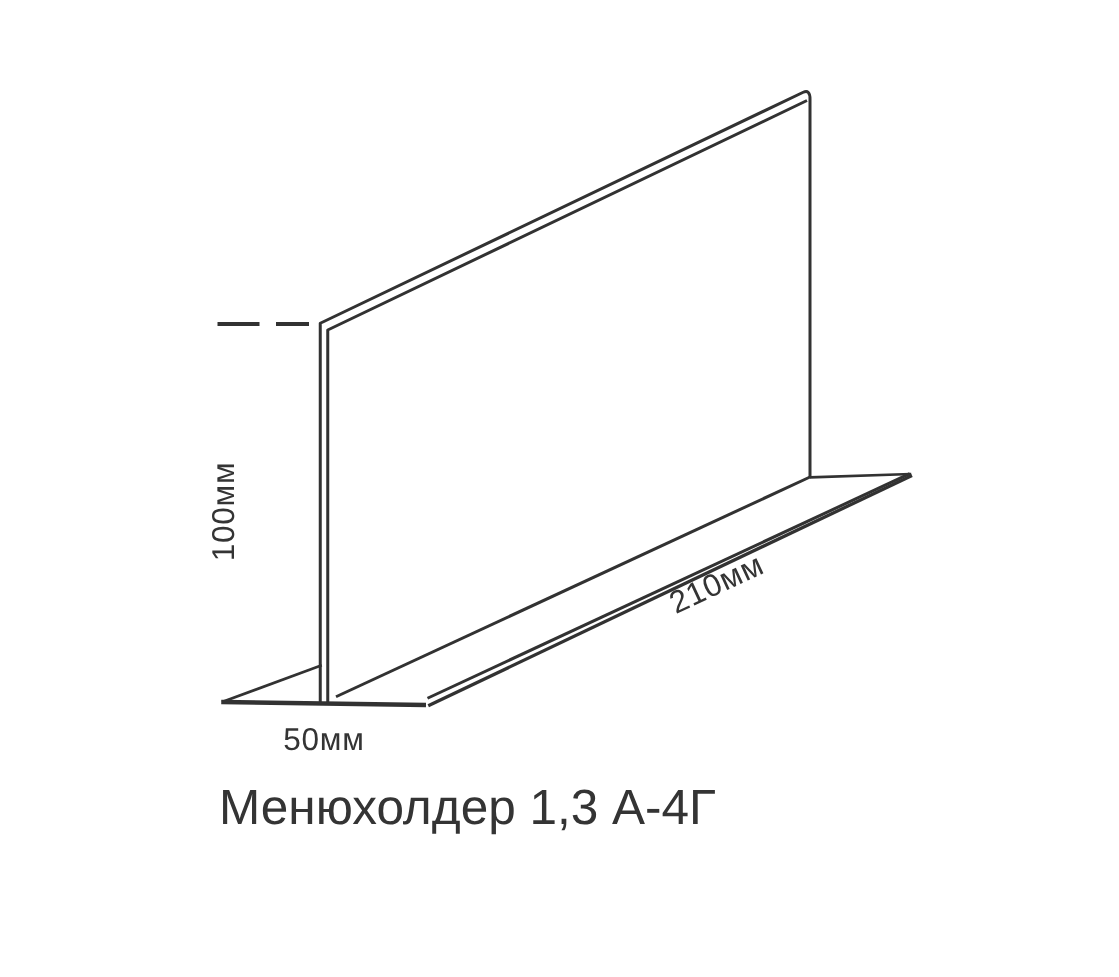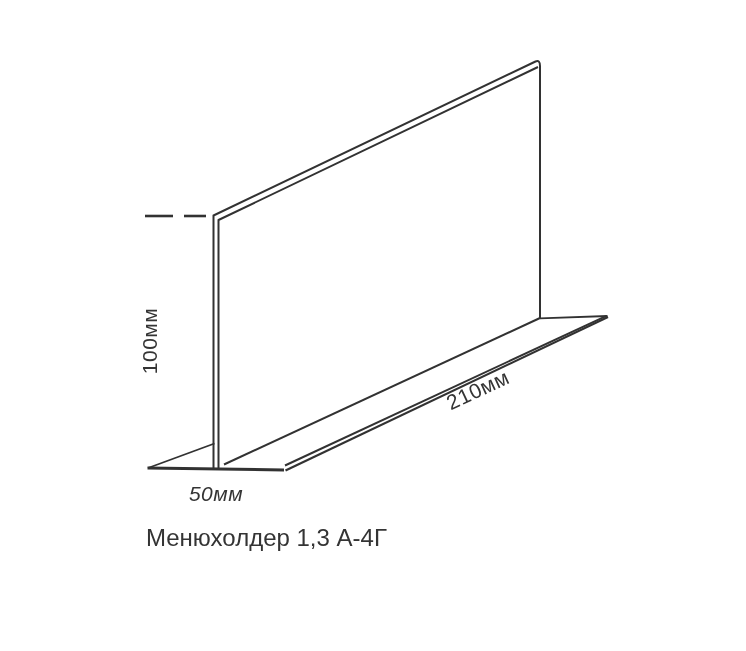--- a/index.html
+++ b/index.html
@@ -35,28 +35,27 @@
   }
   .dim-length {
     left: 478px;
     top: 390px;
     transform: translate(-50%, -50%) rotate(-25deg);
   }
   .dim-width {
     left: 216px;
     top: 494px;
     transform: translate(-50%, -50%);
-    font-style: italic;
   }
   .caption {
     position: absolute;
     left: 146px;
     top: 520px;
     color: #343434;
-    font-size: 24px;
+    font-size: 33px;
     line-height: 35px;
     white-space: nowrap;
   }
 </style>
 </head>
 <body>
 
 <div class="canvas">
 
   <svg class="drawing-svg" width="746" height="651" viewBox="0 0 746 651">

